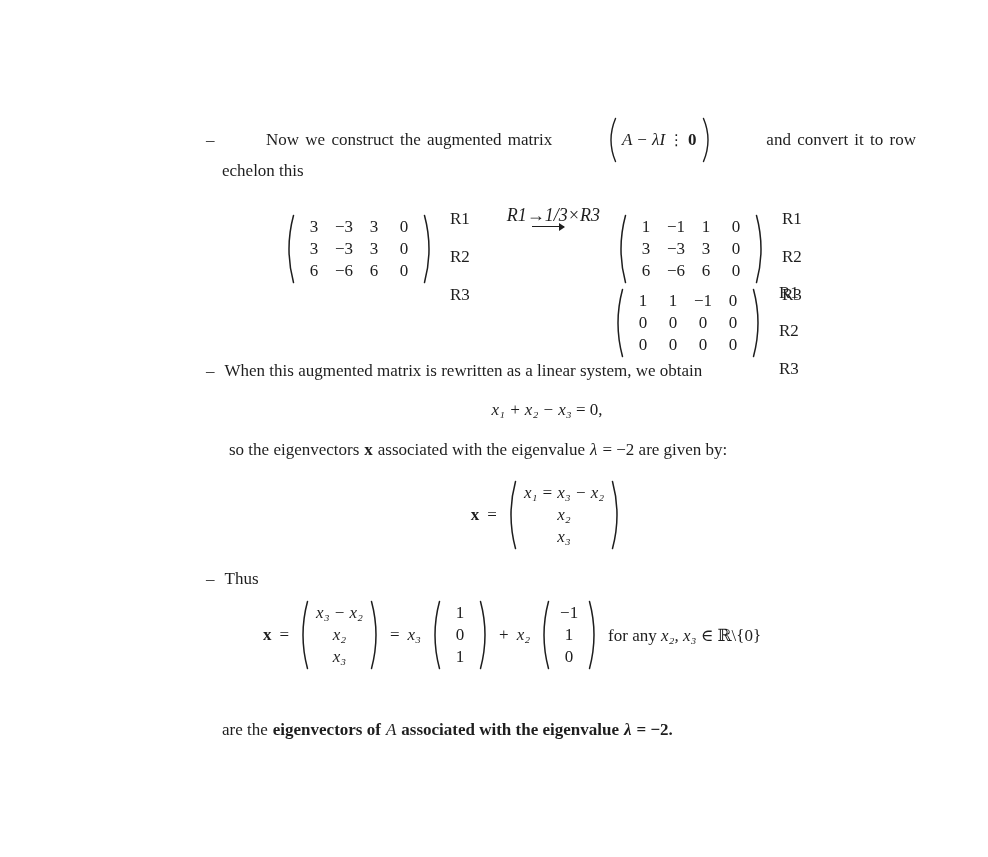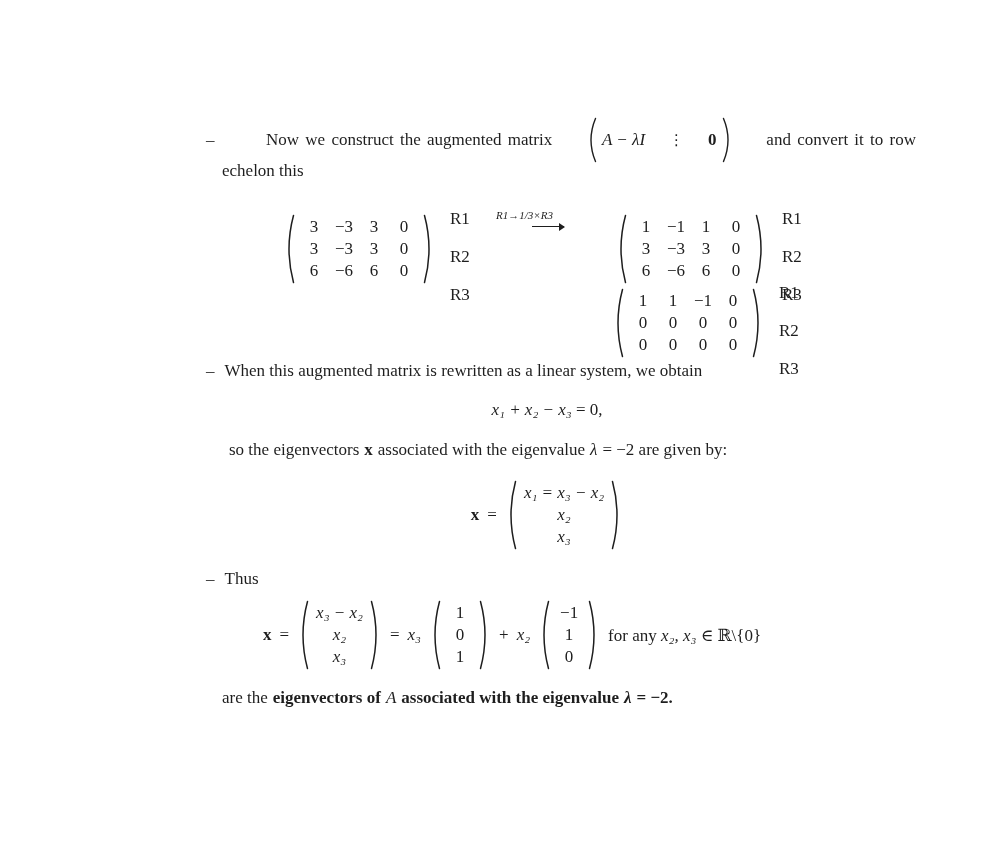--- a/index.html
+++ b/index.html
@@ -15,33 +15,33 @@
   .ctr { text-align:center; }
   .wordrow { display:flex; align-items:baseline; gap:5px; white-space:nowrap; }
   .dash { margin-right:5px; }
 
   
   .line1 { display:flex; align-items:center; justify-content:space-between; height:50px; white-space:nowrap;margin-left:44px; }
   .line1 .txt { word-spacing:2px; }
 
   
   .augmx { display:inline-flex; align-items:center; }
-  .augbody { display:inline-flex; align-items:center; padding:0 5px;gap:20px; }
+  .augbody { display:inline-flex; align-items:center; padding:0 5px; }
   .vdots { margin:0 4px; font-size:15px; font-family:"DejaVu Sans","DejaVu Serif",sans-serif; }
 
   
   .mx { display:inline-flex; align-items:center; }
   .cells { display:inline-grid; margin:0 4px; }
   .cell { text-align:center; min-width:24px; padding:0 3px; line-height:22px; }
   .labels { display:inline-grid; margin-left:15px; }
   .labels .rowlabel { line-height:22px; text-align:left;margin-top:16px; }
   .paren { display:block; }
 
   
-  .rowop { text-align:left; font-size:11px; line-height:14px; }
+  .rowop { text-align:right; font-size:18px; line-height:14px; }
   .opline { display:block; font-style:italic; white-space:nowrap; }
   .oparrow { position:relative; display:block; width:32px; height:1.3px; background:#1e1e1e; margin:4px auto 0; }
   .oparrow::after {
     content:""; position:absolute; right:-1px; top:-3.4px;
     border-left:6px solid #1e1e1e; border-top:4px solid transparent; border-bottom:4px solid transparent;
   }
 
   
   .eqflex { display:flex; align-items:center; gap:8px; white-space:nowrap; }
   .cond { }
@@ -248,21 +248,21 @@
           <path d="M1.5 1.5 Q10.5 35 1.5 68.5" fill="none" stroke="#1e1e1e" stroke-width="1.5" stroke-linecap="round"></path>
         </svg>
       </span>
     <span class="cond">
       <span>for any</span>
       <span class="it">x₂, x₃</span>
       <span>∈ ℝ\{0}</span>
     </span>
   </div>
 
-  <div class="abs wordrow" style="left:222px;top:688px">
+  <div class="abs wordrow" style="left:222px;top:720px">
     <span>are the</span>
     <span class="bd">eigenvectors of</span>
     <span class="it">A</span>
     <span class="bd">associated with the eigenvalue</span>
     <span class="bdit">λ</span>
     <span class="bd">= −2.</span>
   </div>
 
 </div>
 

